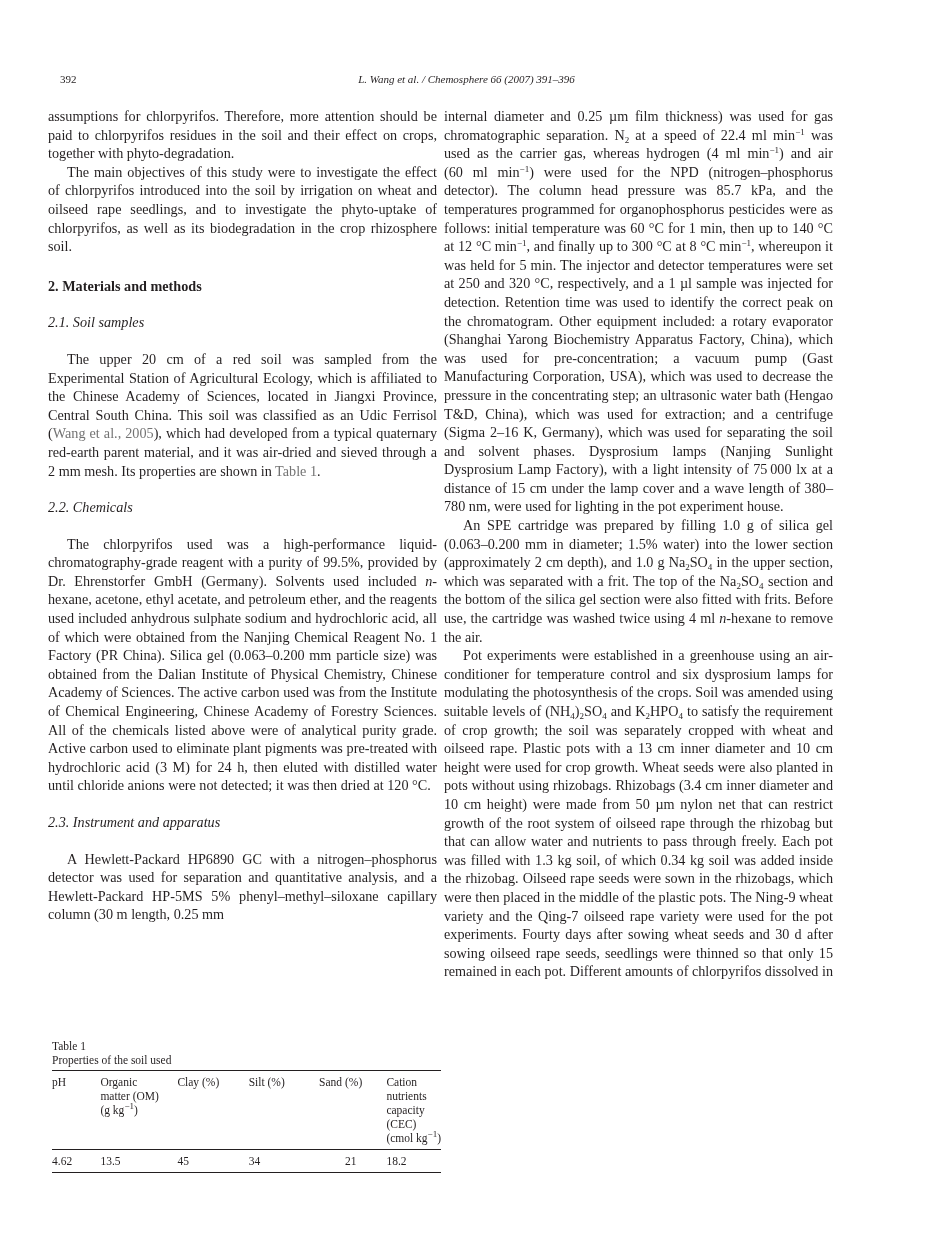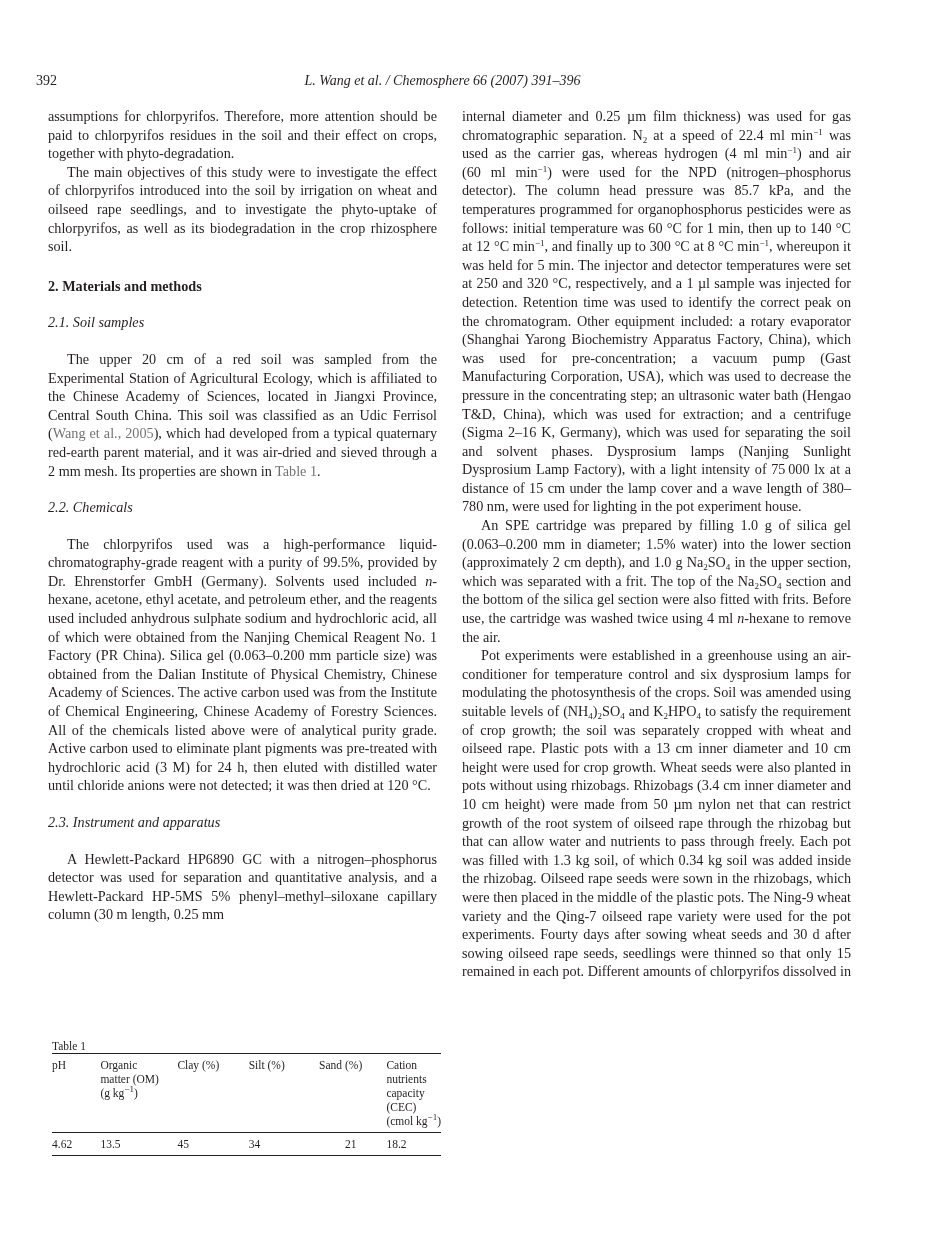--- a/index.html
+++ b/index.html
@@ -2,31 +2,31 @@
 <html><head>
 <meta charset="utf-8">
 <style>
   html, body { margin: 0; padding: 0; background: #ffffff; }
   body {
     width: 925px; height: 1234px; position: relative; overflow: hidden;
     font-family: "Liberation Serif", "DejaVu Serif", serif;
     color: #231f20;
   }
   .running-head {
-    position: absolute; top: 73px; left: 36px; width: 813px; height: 18px;
-    font-size: 14px;
+    position: absolute; top: 73px; left: 60px; width: 813px; height: 18px;
+    font-size: 11px;
   }
   .running-head .page-no { position: absolute; left: 0; top: 0; }
   .running-head .journal { position: absolute; left: 0; right: 0; text-align: center; font-style: italic; top: 0; }
   .col {
     position: absolute; top: 107px; width: 389px;
     font-size: 14.2px; line-height: 18.6px;
   }
   .col-left { left: 48px; }
-  .col-right { left: 462px; }
+  .col-right { left: 444px; }
   p { margin: 0; text-align: justify; hyphens: manual; }
   p.indent { text-indent: 19px; }
   .sec-head { font-weight: bold; margin: 18px 0 18px 0; }
   .subsec-head { font-style: italic; margin: 18px 0 18px 0; }
   .col-right .subsec-head { margin-top: 18px; }
   a.ref { color: #737373; text-decoration: none; }
   sup { font-size: 9px; line-height: 0; vertical-align: 5px; }
   sub { font-size: 9px; line-height: 0; vertical-align: -3px; }
   i { font-style: italic; }
 
@@ -68,20 +68,21 @@
 
   <div class="subsec-head">2.2. Chemicals</div>
   <p class="indent"><span>The chlorpyrifos used was a high-performance liquid-chromatography-grade reagent with a purity of 99.5%, provided by Dr. Ehrenstorfer GmbH (Germany). Solvents used included </span><i>n</i><span>-hexane, acetone, ethyl acetate, and petro­leum ether, and the reagents used included anhydrous sul­phate sodium and hydrochloric acid, all of which were obtained from the Nanjing Chemical Reagent No. 1 Fac­tory (PR China). Silica gel (0.063–0.200&nbsp;mm particle size) was obtained from the Dalian Institute of Physical Chem­istry, Chinese Academy of Sciences. The active carbon used was from the Institute of Chemical Engineering, Chinese Academy of Forestry Sciences. All of the chemicals listed above were of analytical purity grade. Active carbon used to eliminate plant pigments was pre-treated with hydro­chloric acid (3&nbsp;M) for 24&nbsp;h, then eluted with distilled water until chloride anions were not detected; it was then dried at 120&nbsp;°C.</span></p>
 
   <div class="subsec-head">2.3. Instrument and apparatus</div>
   <p class="indent">A Hewlett-Packard HP6890 GC with a nitrogen–phos­phorus detector was used for separation and quantitative analysis, and a Hewlett-Packard HP-5MS 5% phenyl–methyl–siloxane capillary column (30&nbsp;m length, 0.25&nbsp;mm</p>
 </div>
 
 <div class="table-block">
   <span class="t-label">Table 1</span>
+  <span class="t-caption">Properties of the soil used</span>
   <table>
     <thead>
       <tr>
         <th class="c-ph"><span>pH</span></th>
         <th class="c-om" style="padding-right:8px;"><span>Organic matter (OM)</span><br><span>(g&nbsp;kg</span><sup>−1</sup><span>)</span></th>
         <th class="c-clay" style="padding-right:20px;"><span>Clay (%)</span></th>
         <th class="c-silt" style="padding-right:20px;"><span>Silt (%)</span></th>
         <th class="c-sand" style="padding-right:20px;"><span>Sand (%)</span></th>
         <th class="c-cec"><span>Cation nutrients capacity (CEC)</span><br><span>(cmol&nbsp;kg</span><sup>−1</sup><span>)</span></th>
       </tr>

